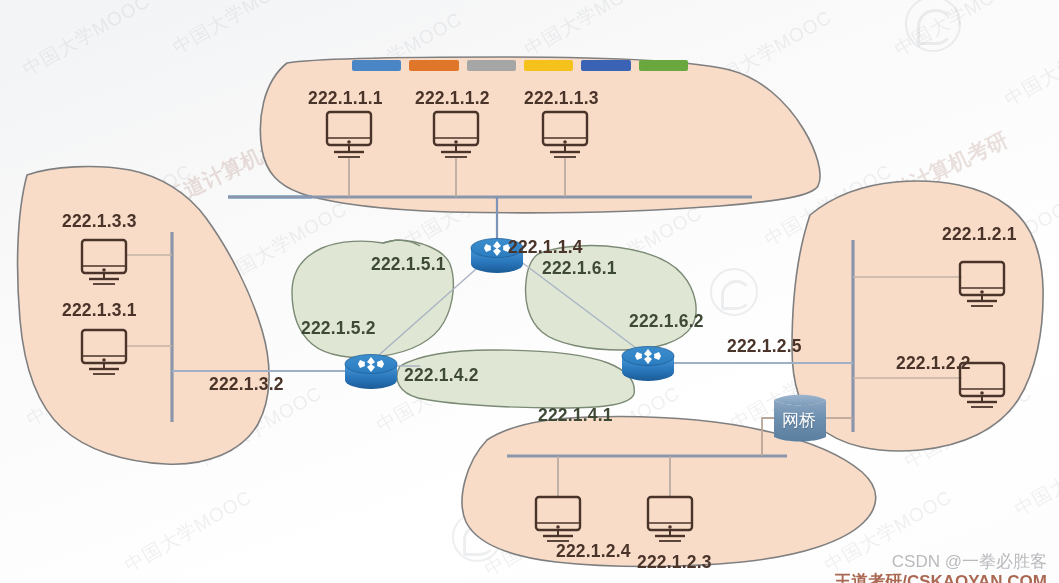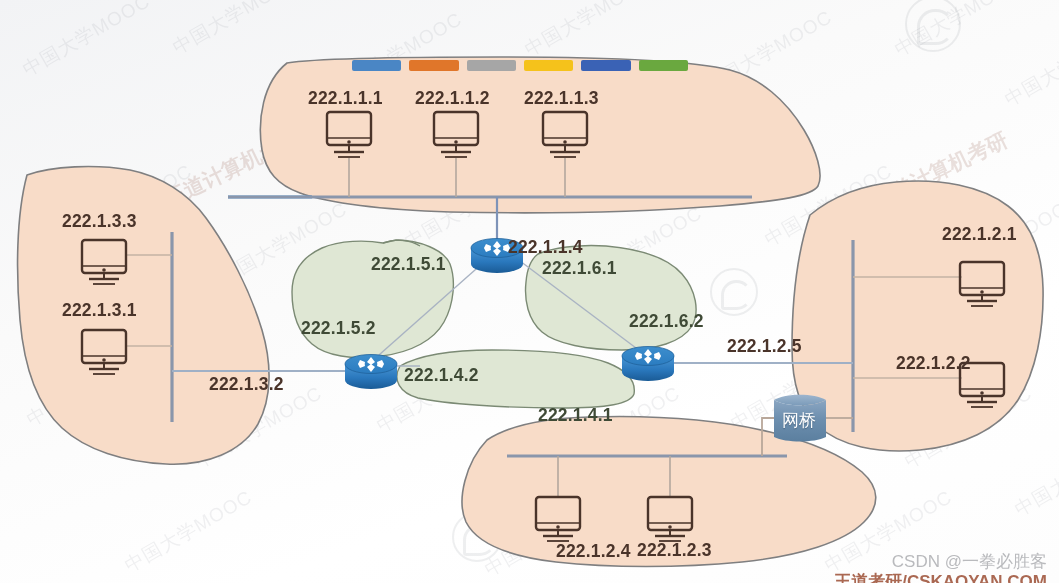--- a/index.html
+++ b/index.html
@@ -385,21 +385,21 @@
   <div class="ip-label" style="left:508px; top:203px;margin-top:34px;">222.1.1.4</div>
 
   <div class="ip-label" style="left:62px; top:211px;">222.1.3.3</div>
   <div class="ip-label" style="left:62px; top:300px;">222.1.3.1</div>
   <div class="ip-label" style="left:209px; top:374px;">222.1.3.2</div>
 
   <div class="ip-label" style="left:942px; top:224px;">222.1.2.1</div>
   <div class="ip-label" style="left:896px; top:333px;margin-top:20px;">222.1.2.2</div>
   <div class="ip-label" style="left:727px; top:336px;">222.1.2.5</div>
   <div class="ip-label" style="left:524px; top:541px;margin-left:32px;">222.1.2.4</div>
-  <div class="ip-label" style="left:637px; top:540px;">222.1.2.3</div>
+  <div class="ip-label" style="left:637px; top:552px;">222.1.2.3</div>
 
   <div class="ip-label green-zone" style="left:371px; top:254px;">222.1.5.1</div>
   <div class="ip-label green-zone" style="left:301px; top:318px;">222.1.5.2</div>
   <div class="ip-label green-zone" style="left:542px; top:258px;">222.1.6.1</div>
   <div class="ip-label green-zone" style="left:629px; top:311px;">222.1.6.2</div>
   <div class="ip-label green-zone" style="left:404px; top:365px;">222.1.4.2</div>
   <div class="ip-label green-zone" style="left:538px; top:381px;margin-top:24px;">222.1.4.1</div>
 
   <div class="bridge-label" style="left:782px; top:409px;">网桥</div>
 

